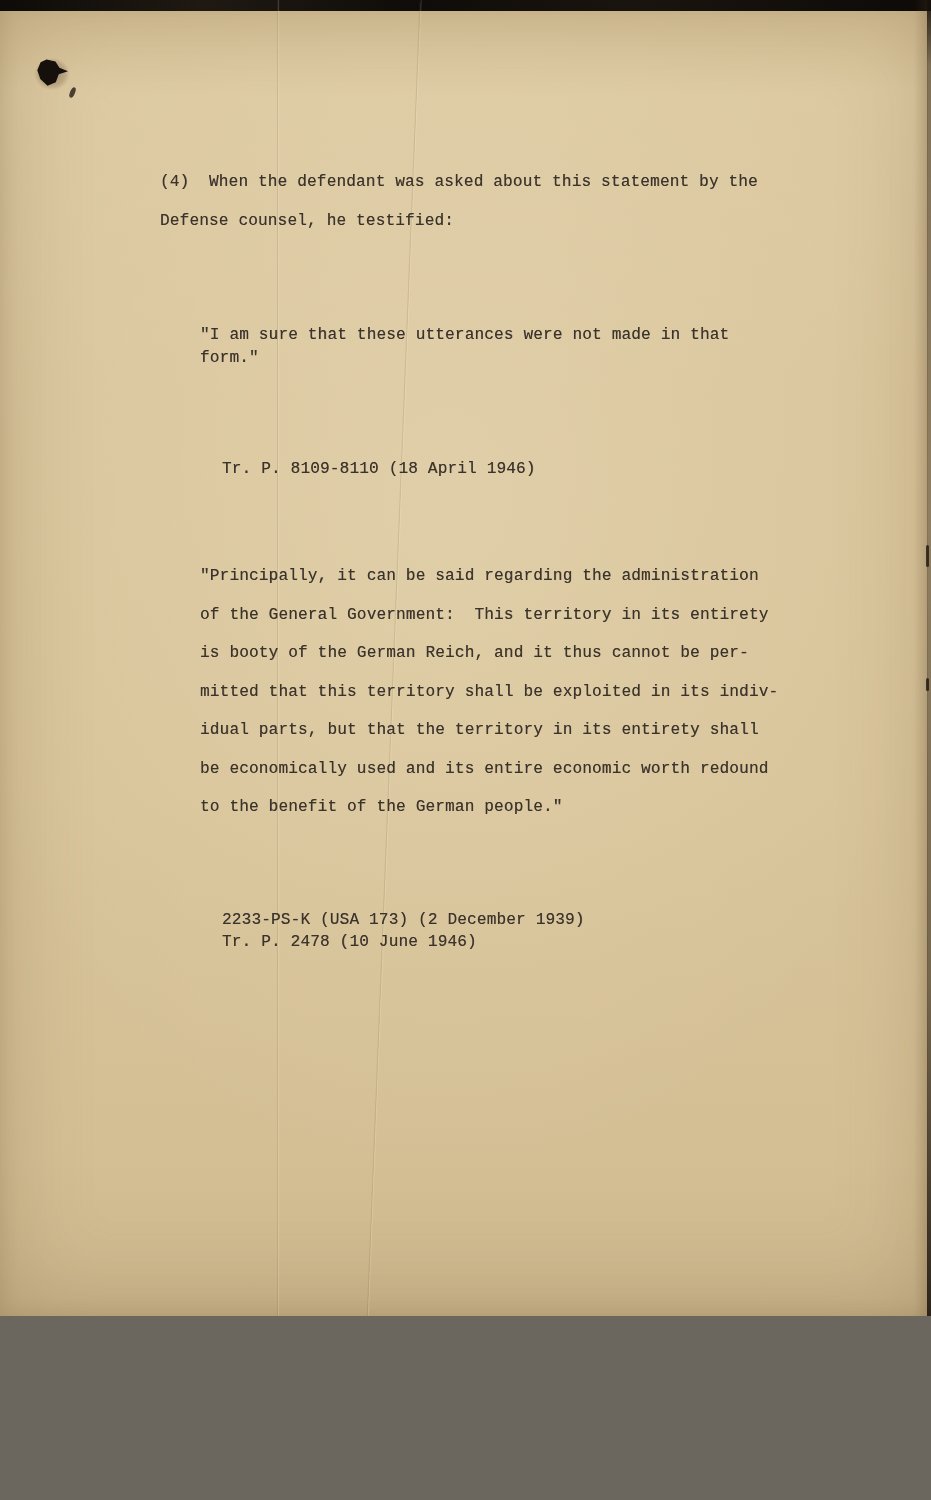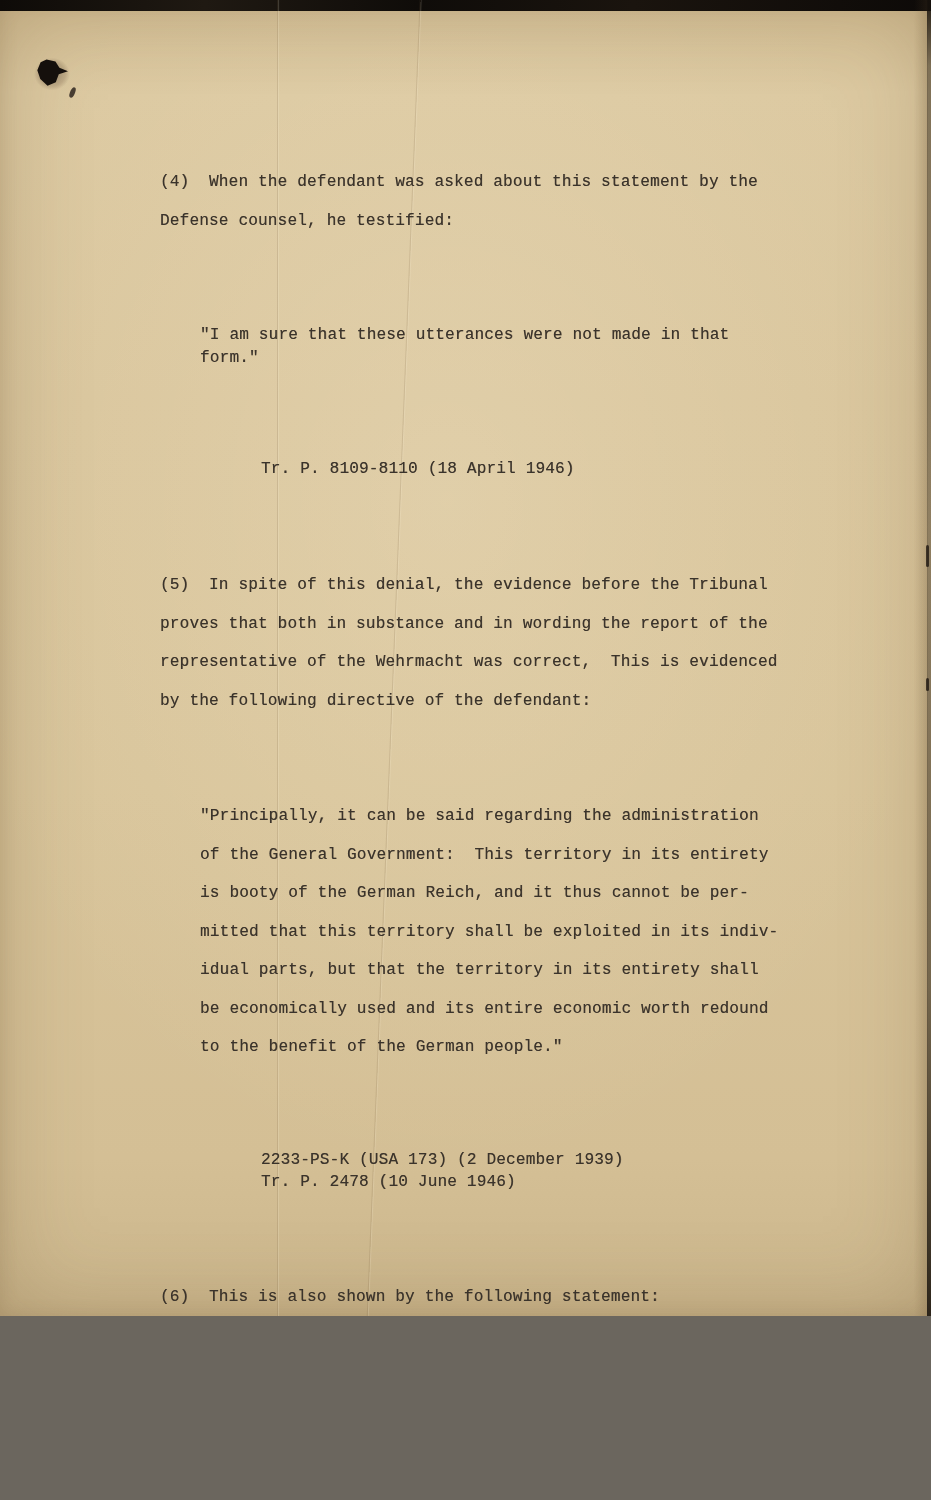--- a/index.html
+++ b/index.html
@@ -47,21 +47,21 @@
   .content{
     position:absolute;left:160px;top:86px;width:680px;
     font-size:16px;line-height:38.5px;letter-spacing:0.2px;
     color:#3a332b;
     text-shadow:0.3px 0.3px 0.6px rgba(56,46,36,0.55);
     white-space:pre-wrap;
   }
   .content > div{white-space:pre-wrap;}
   .q{margin-left:40px;}
   .qt{margin-left:40px;line-height:23px;margin-top:7px;}
-  .cite{margin-left:101px;line-height:22px;}
+  .cite{margin-left:62px;line-height:22px;}
   .b2{margin-top:4px;}
   .b3{margin-top:11px;}
   .b4{margin-top:9px;}
   .b6{margin-top:5px;}
   .b7{margin-top:8px;}
 </style>
 </head>
 <body>
 
 <div class="page">
@@ -74,34 +74,29 @@
   <div class="halo-top"></div>
   <div class="blot-top"></div>
   <div class="speck"></div>
 
   <div class="content">
     <div class="p b0">(4)  When the defendant was asked about this statement by the
 Defense counsel, he testified:</div>
     <div class="qt b1">"I am sure that these utterances were not made in that
 form."</div>
     <div class="cite b3">Tr. P. 8109-8110 (18 April 1946)</div>
-    <div class="p b4">(5)  In spite of this denial, the evidence before the Tribunal
-proves that both in substance and in wording the report of the
-representative of the Wehrmacht was correct,  This is evidenced
-by the following directive of the defendant:</div>
     <div class="q b5">"Principally, it can be said regarding the administration
 of the General Government:  This territory in its entirety
 is booty of the German Reich, and it thus cannot be per-
 mitted that this territory shall be exploited in its indiv-
 idual parts, but that the territory in its entirety shall
 be economically used and its entire economic worth redound
 to the benefit of the German people."</div>
     <div class="cite b6">2233-PS-K (USA 173) (2 December 1939)
 Tr. P. 2478 (10 June 1946)</div>
-    <div class="p b7">(6)  This is also shown by the following statement:</div>
     
     
     
     
     
   </div>
 
   <div class="halo-bottom"></div>
   <div class="blot-bottom"></div>
 

